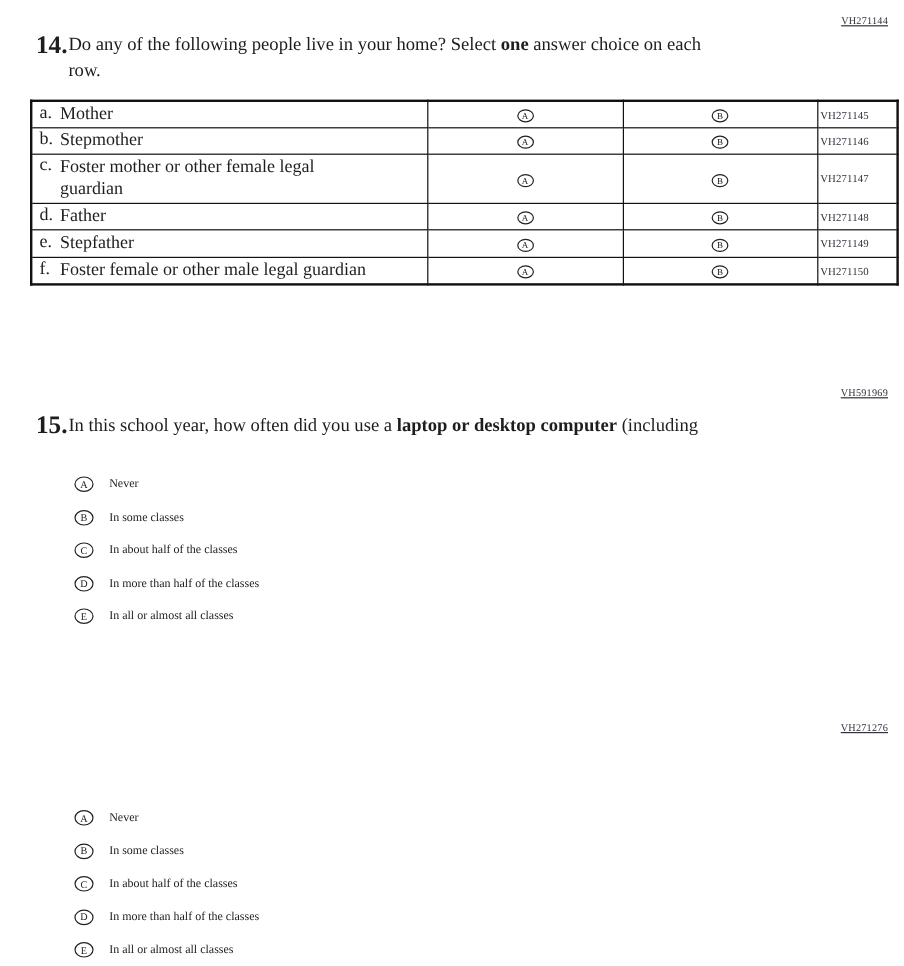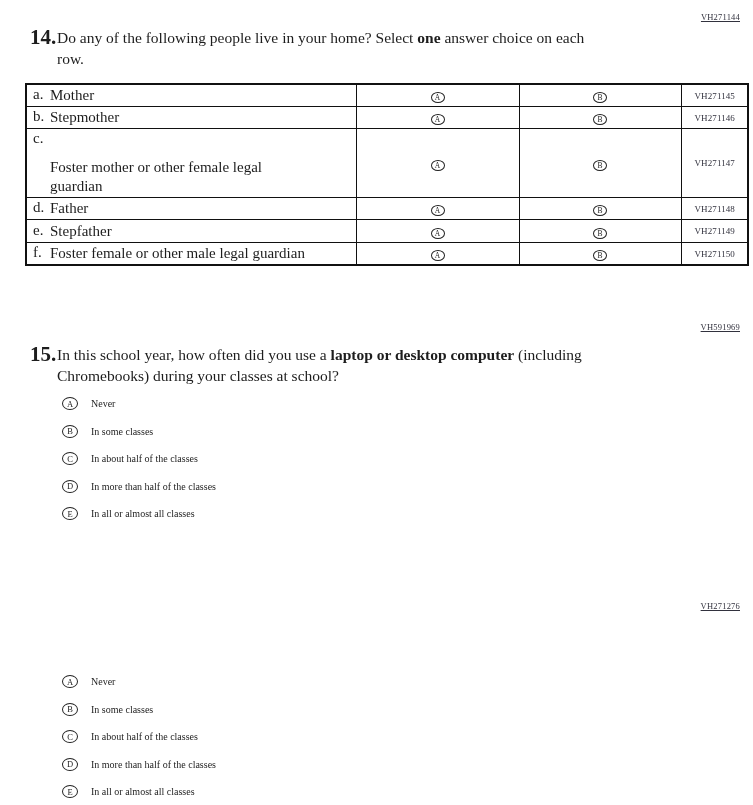--- a/index.html
+++ b/index.html
@@ -19,32 +19,32 @@
   .qline b { font-weight:bold; }
 
   table.anstable {
     position:absolute; left:25px; top:83px;
     width:722px; table-layout:fixed; border-collapse:collapse;
     border:2px solid #111;
     font-size:15px;
   }
   table.anstable td { border:1px solid #111; vertical-align:middle; }
   td.ycell, td.ncell { border-left:2px solid #111; text-align:center; }
-  td.codecell { border-left:3px solid #111; font-size:9px; color:#32323e; padding-left:13px; letter-spacing:.1px; }
+  td.codecell { border-left:3px solid #111; font-size:9px; color:#32323e; padding-left:2px; letter-spacing:.1px; }
   tr.hrow td { border-bottom:5px double #111; height:26px; font-weight:bold; font-size:15.5px; }
   tr.r20 { height:20px; }
   tr.r19 { height:19px; }
   tr.r40 { height:40px; }
   tr.r23 { height:23px; }
   tr.r22 { height:22px; }
   td.lblcell { padding:1px 4px 1px 6px; }
   .lblwrap { display:flex; align-items:flex-start; }
   .rl { flex:none; width:17px; }
   .rlab { line-height:19px; }
-  .lbl-narrow { max-width:260px;margin-top:28px; }
+  .lbl-narrow { max-width:260px; }
 
   .clet {
     display:inline-flex; align-items:center; justify-content:center;
     border:1px solid #222; border-radius:50%;
     color:#222; line-height:1; font-family:"Liberation Serif",serif;
   }
   .clet-sm { width:14px; height:11px; font-size:7.5px; }
   .clet-lg { width:16px; height:13px; font-size:8.5px; flex:none; }
 
   .optlist { position:absolute; left:62px; }
@@ -142,21 +142,20 @@
       </tr>
     </tbody>
   </table>
 
   <span class="vhcode" style="top:322px">VH591969</span>
 
   <div class="qblock" style="top:344px">
     <div class="qnum">15.</div>
     <div class="qtext">
       <div class="qline"><span>In this school year, how often did you use a </span><b>laptop or desktop computer</b><span> (including</span></div>
-      <div class="qline">Chromebooks) during your classes at school?</div>
     </div>
   </div>
 
   <div class="optlist" style="top:390px">
     <div class="opt">
       <span class="clet clet-lg">A</span>
       <span class="optlabel">Never</span>
     </div>
     <div class="opt">
       <span class="clet clet-lg">B</span>

